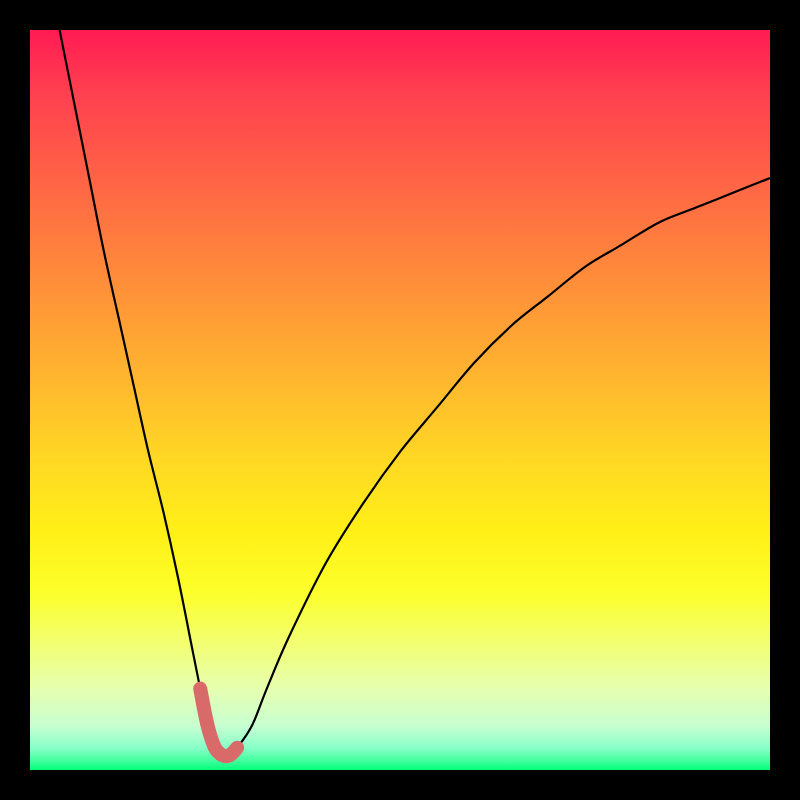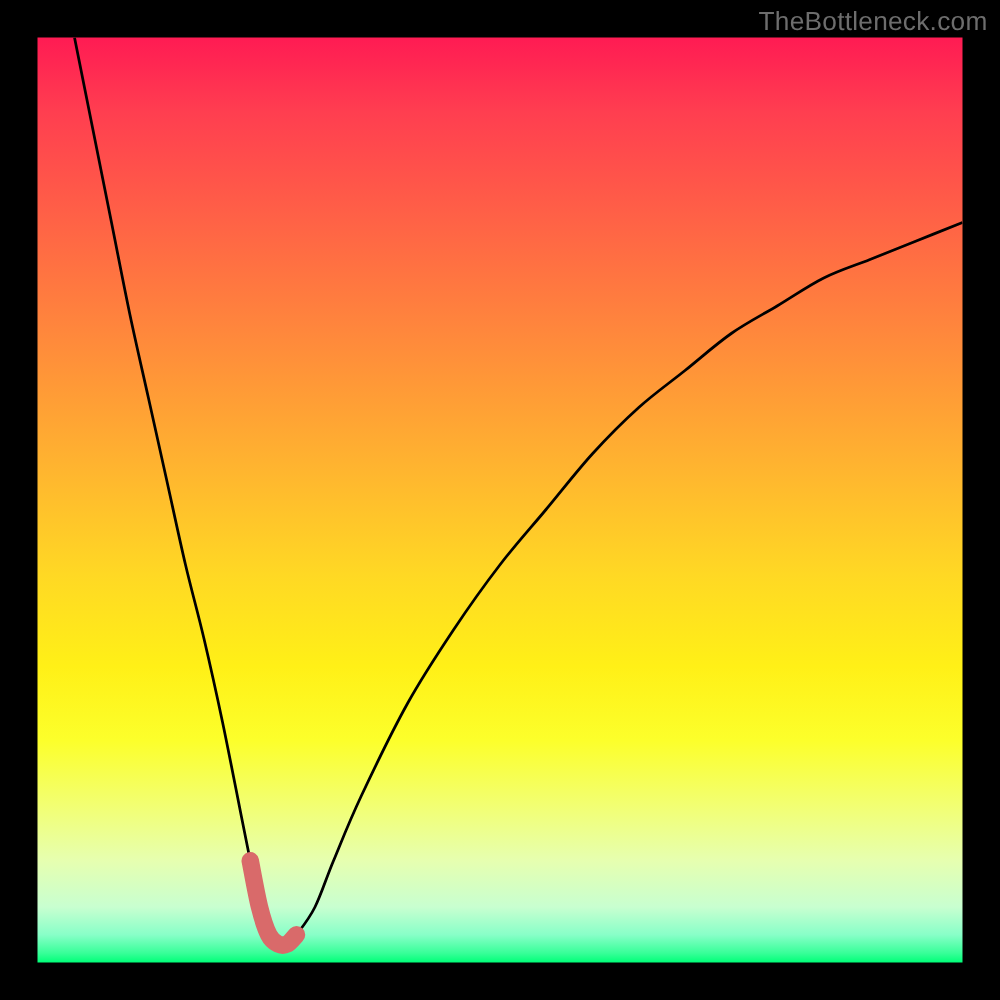--- a/index.html
+++ b/index.html
@@ -57,20 +57,19 @@
     left: 0;
     top: 0;
     width: 740px;
     height: 740px;
   }
 </style>
 </head>
 <body>
 
 <div class="frame">
-  <div class="watermark">TheBottleneck.com</div>
   <div class="plot">
     <svg class="curves" viewBox="0 0 740 740" preserveAspectRatio="none">
       <path fill="none" stroke="#000" stroke-width="2.2" d="M 29.6,0 C 32.06666666666667,12.333333333333334 39.46666666666667,49.33333333333333 44.4,74 C 49.33333333333333,98.66666666666667 54.266666666666666,123.33333333333333 59.2,148 C 64.13333333333334,172.66666666666666 69.06666666666666,198.56666666666666 74,222 C 78.93333333333334,245.43333333333334 83.86666666666666,266.40000000000003 88.8,288.6 C 93.73333333333333,310.8 98.66666666666667,333 103.60000000000001,355.2 C 108.53333333333335,377.4 113.46666666666667,400.83333333333337 118.4,421.8 C 123.33333333333334,442.76666666666665 128.26666666666665,460.0333333333333 133.2,481 C 138.13333333333333,501.9666666666667 143.06666666666666,524.1666666666667 148,547.6 C 152.93333333333334,571.0333333333333 159.10000000000002,603.1 162.8,621.6 C 166.5,640.1 167.73333333333335,646.2666666666667 170.20000000000002,658.6 C 172.66666666666669,670.9333333333334 175.13333333333333,685.7333333333333 177.6,695.6 C 180.06666666666666,705.4666666666667 182.53333333333333,712.8666666666666 185,717.8 C 187.46666666666667,722.7333333333333 189.93333333333334,723.9666666666667 192.4,725.2 C 194.86666666666667,726.4333333333334 197.33333333333334,726.4333333333334 199.8,725.2 C 202.26666666666668,723.9666666666667 203.50000000000003,722.7333333333333 207.20000000000002,717.8 C 210.9,712.8666666666666 217.06666666666666,705.4666666666667 222,695.6 C 226.93333333333334,685.7333333333333 230.63333333333335,673.4000000000001 236.8,658.6 C 242.96666666666667,643.8 249.13333333333333,627.7666666666667 259,606.8 C 268.8666666666667,585.8333333333333 283.6666666666667,555 296,532.8 C 308.3333333333333,510.59999999999997 320.6666666666667,492.1 333,473.6 C 345.3333333333333,455.1 357.66666666666663,437.83333333333337 370,421.8 C 382.33333333333337,405.76666666666665 394.66666666666674,392.20000000000005 407.00000000000006,377.40000000000003 C 419.33333333333337,362.6 431.6666666666667,346.5666666666666 444,332.99999999999994 C 456.3333333333333,319.4333333333333 468.6666666666667,307.1 481,296 C 493.3333333333333,284.9 505.6666666666667,276.26666666666665 518,266.4 C 530.3333333333334,256.5333333333333 542.6666666666666,245.43333333333328 555,236.79999999999995 C 567.3333333333334,228.16666666666663 579.6666666666666,222.00000000000003 592,214.60000000000002 C 604.3333333333334,207.20000000000002 616.6666666666666,198.56666666666663 629,192.39999999999998 C 641.3333333333334,186.23333333333332 653.6666666666666,182.53333333333336 666,177.60000000000002 C 678.3333333333334,172.66666666666669 690.6666666666666,167.7333333333333 703,162.79999999999995 C 715.3333333333334,157.86666666666662 733.8333333333334,150.46666666666667 740,148" id="curvePath"></path>
       <path fill="none" stroke="#d96a6a" stroke-width="14" stroke-linecap="round" stroke-linejoin="round" d="M 170.20000000000002,658.6 C 171.43333333333334,664.7666666666667 175.13333333333333,685.7333333333333 177.6,695.6 C 180.06666666666666,705.4666666666667 182.53333333333333,712.8666666666666 185,717.8 C 187.46666666666667,722.7333333333333 189.93333333333334,723.9666666666667 192.4,725.2 C 194.86666666666667,726.4333333333334 197.33333333333334,726.4333333333334 199.8,725.2 C 202.26666666666668,723.9666666666667 205.9666666666667,719.0333333333333 207.20000000000002,717.8" id="optimalPath"></path>
     </svg>
   </div>
 </div>
 
 </body></html>

